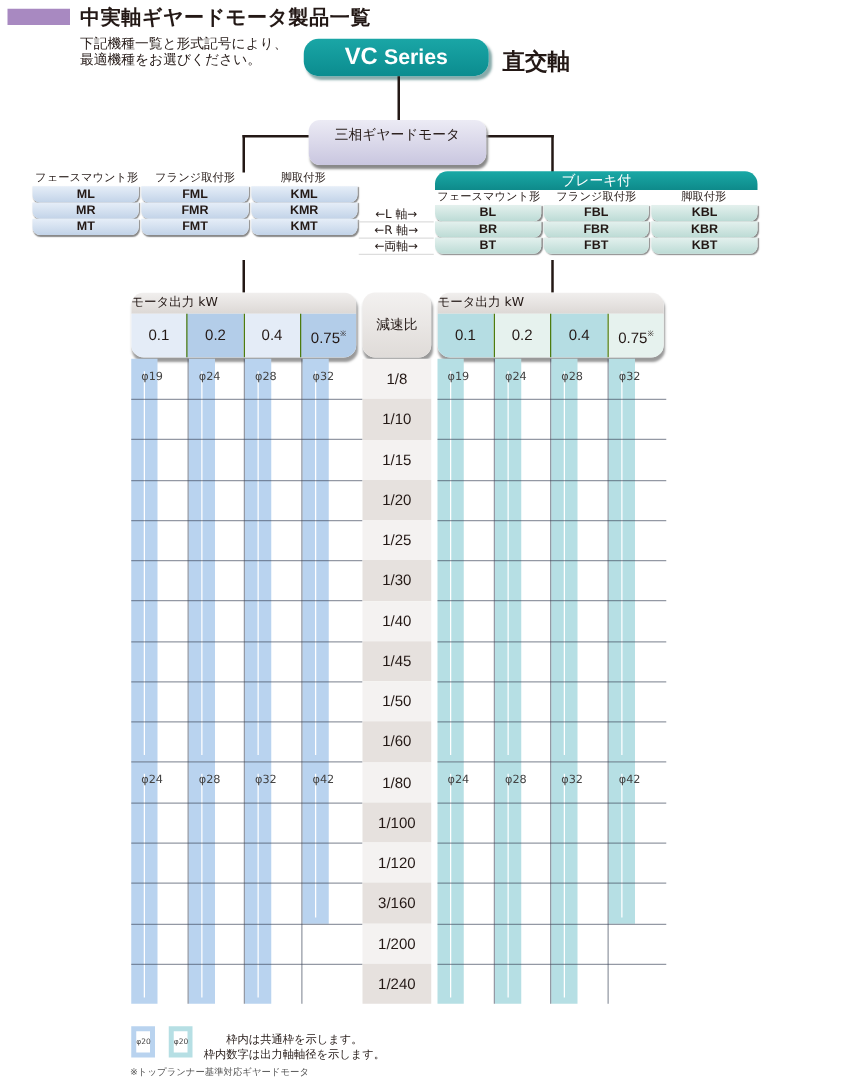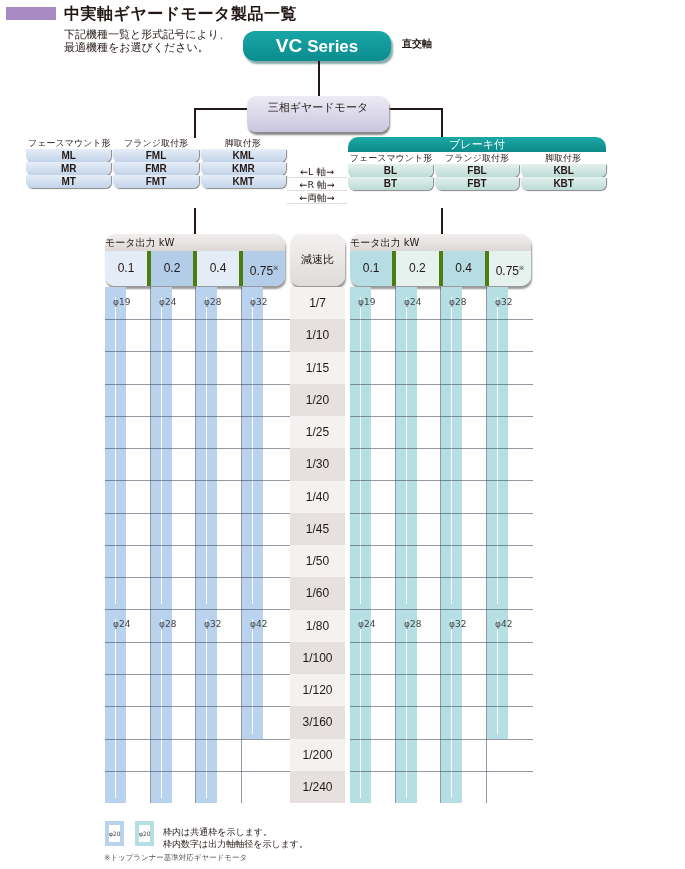--- a/index.html
+++ b/index.html
@@ -10,21 +10,21 @@
   
   .hdr-bar { left: 6px; top: 7px; width: 50px; height: 13px; background: #a889c1; }
   .hdr-title { left: 64px; top: 4px; font-size: 16px; font-weight: bold; letter-spacing: 0.5px; }
   .hdr-sub { left: 64px; top: 28px; font-size: 11px; line-height: 13px; }
 
   .vc-pill { left: 243px; top: 31px; width: 148px; height: 30px; border-radius: 12px;
              background: linear-gradient(#1aa6a6, #0b8c8f); box-shadow: 2px 3px 2px #8aa; 
              color: #fff; text-align: center; line-height: 30px; }
   .vc-pill .vc { font-size: 19px; font-weight: bold; font-family: "Liberation Sans", sans-serif; }
   .vc-pill .ser { font-size: 17px; font-weight: bold; font-family: "Liberation Sans", sans-serif; }
-  .vc-side { left: 402px; top: 37px; font-size: 10px; font-weight: bold; }
+  .vc-side { left: 402px; top: 37px; font-size: 18px; font-weight: bold; }
 
   .line { background: #231815; }
 
   .motor-pill { left: 247px; top: 96px; width: 142px; height: 36px; border-radius: 9px;
                 background: linear-gradient(#ecebf5, #c9c6df); box-shadow: 1px 3px 2px #888;
                 font-size: 11px; text-align: center; line-height: 24px; }
 
   
   .group-hdr { height: 15px; border-radius: 10px 10px 0 0; color: #fff; font-size: 11px; text-align: center; line-height: 15px; }
   .grp-left .group-hdr { background: linear-gradient(#3aa7e3, #1677c0); }
@@ -37,21 +37,21 @@
   .grp-left .model-cell { background: linear-gradient(#e6eef8, #c2d3e8); box-shadow: 1px 1px 1px #888; }
   .grp-right .model-cell { background: linear-gradient(#e4f1ee, #bcdbd5); box-shadow: 1px 1px 1px #888; }
   .model-cell:last-child { margin-right: 0; }
   .axis-col { left: 287px; top: 165px; width: 60px; font-size: 9.5px; }
   .axis-col div { height: 13px; line-height: 13px; text-align: center; border-bottom: 1px solid #ddd; }
 
   
   .kw-hdr { height: 52px; border-radius: 10px; box-shadow: 1px 3px 2px #999; overflow: hidden; }
   .kw-title { height: 17px; font-size: 10px; line-height: 17px; background: linear-gradient(#f1efee, #dcd8d5); }
   .kw-vals { display: flex; height: 35px; }
-  .kw-vals div { flex: 1; text-align: center; line-height: 35px; font-size: 12px; border-left: 4px solid #4d7c0f; font-family: "Liberation Sans", sans-serif; }
+  .kw-vals div { flex: 1; text-align: center; line-height: 35px; font-size: 12px; border-left: 1px solid #4d7c0f; font-family: "Liberation Sans", sans-serif; }
   .kw-vals div:first-child { border-left: none; }
   .kw-vals sup { font-size: 6px; }
 
   .ratio-hdr { left: 290px; top: 234px; width: 55px; height: 52px; border-radius: 10px;
                background: linear-gradient(#f3f1f0, #dfdbd8); box-shadow: 1px 3px 2px #999;
                font-size: 11px; text-align: center; line-height: 52px; }
 
   
   .grid { top: 287px; height: 516px; }
   .frame { position: absolute; left: 0; width: 21px; }
@@ -61,21 +61,21 @@
   .vline { position: absolute; width: 1px; background: rgba(60,70,90,0.55); }
 
   .ratio-col { left: 290px; top: 287px; width: 55px; }
   .ratio-col div { height: 32.25px; text-align: center; line-height: 32px; font-size: 12px; font-family: "Liberation Sans", sans-serif; }
   .ratio-col div:nth-child(odd) { background: #f4f2f1; }
   .ratio-col div:nth-child(even) { background: #e6e1de; }
 
   
   .leg-box { top: 821px; width: 19px; height: 25px; }
   .leg-box .inner { position: absolute; left: 4px; top: 4px; right: 4px; bottom: 4px; background: #fff; font-size: 6px; text-align: center; line-height: 17px; color: #444; }
-  .leg-text { left: 163px; top: 826px; font-size: 9px; line-height: 12px; }
+  .leg-text { left: 163px; top: 826px; font-size: 9px; line-height: 12px; text-align: center; }
   .leg-note { left: 104px; top: 853px; font-size: 7.5px; color: #555; }
 </style>
 </head>
 <body>
 
 <div class="abs hdr-bar"></div>
 <div class="abs hdr-title">中実軸ギヤードモータ製品一覧</div>
 <div class="abs hdr-sub">
   <div>下記機種一覧と形式記号により、</div>
   <div>最適機種をお選びください。</div>
@@ -130,20 +130,25 @@
   <div class="group-hdr">ブレーキ付</div>
   <div class="type-labels">
     <span>フェースマウント形</span>
     <span>フランジ取付形</span>
     <span>脚取付形</span>
   </div>
   <div class="model-row">
     <div class="model-cell">BL</div>
     <div class="model-cell">FBL</div>
     <div class="model-cell">KBL</div>
+  </div>
+  <div class="model-row">
+    <div class="model-cell">BR</div>
+    <div class="model-cell">FBR</div>
+    <div class="model-cell">KBR</div>
   </div>
   <div class="model-row">
     <div class="model-cell">BT</div>
     <div class="model-cell">FBT</div>
     <div class="model-cell">KBT</div>
   </div>
 </div>
 
 <div class="abs kw-hdr" style="left:105px;top:234px;width:180px;">
   <div class="kw-title">モータ出力 kW</div>
@@ -217,21 +222,21 @@
   <div class="hline" style="left:0;width:185px;top:290px;"></div>
   <div class="hline" style="left:0;width:185px;top:322px;"></div>
   <div class="hline" style="left:0;width:185px;top:355px;"></div>
   <div class="hline" style="left:0;width:185px;top:387px;"></div>
   <div class="hline" style="left:0;width:185px;top:419px;"></div>
   <div class="hline" style="left:0;width:185px;top:452px;"></div>
   <div class="hline" style="left:0;width:185px;top:484px;"></div>
 </div>
 
 <div class="abs ratio-col">
-  <div>1/7</div>
+  <div>1/8</div>
   <div>1/10</div>
   <div>1/15</div>
   <div>1/20</div>
   <div>1/25</div>
   <div>1/30</div>
   <div>1/40</div>
   <div>1/45</div>
   <div>1/50</div>
   <div>1/60</div>
   <div>1/80</div>

